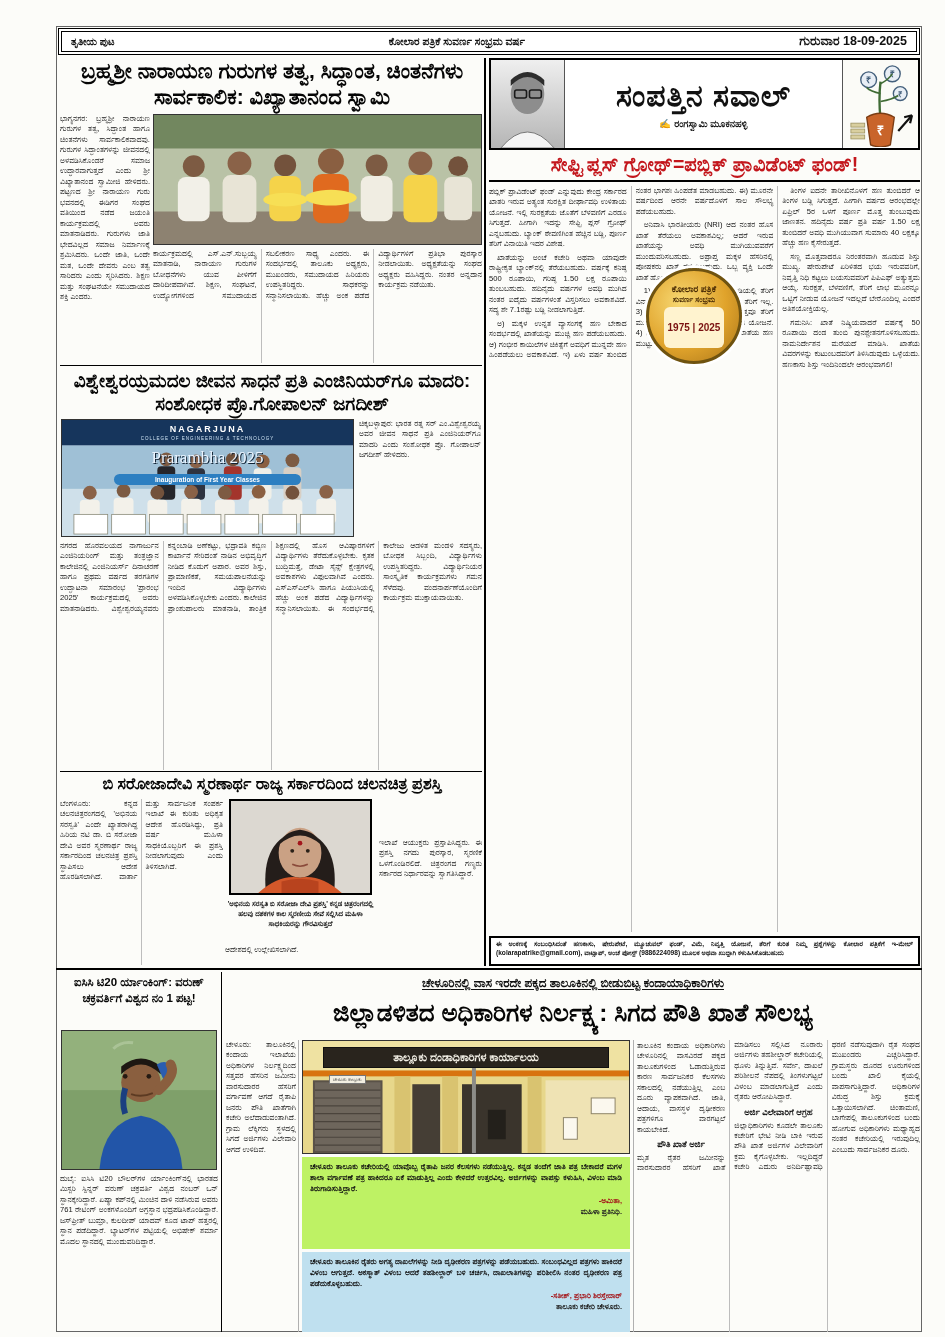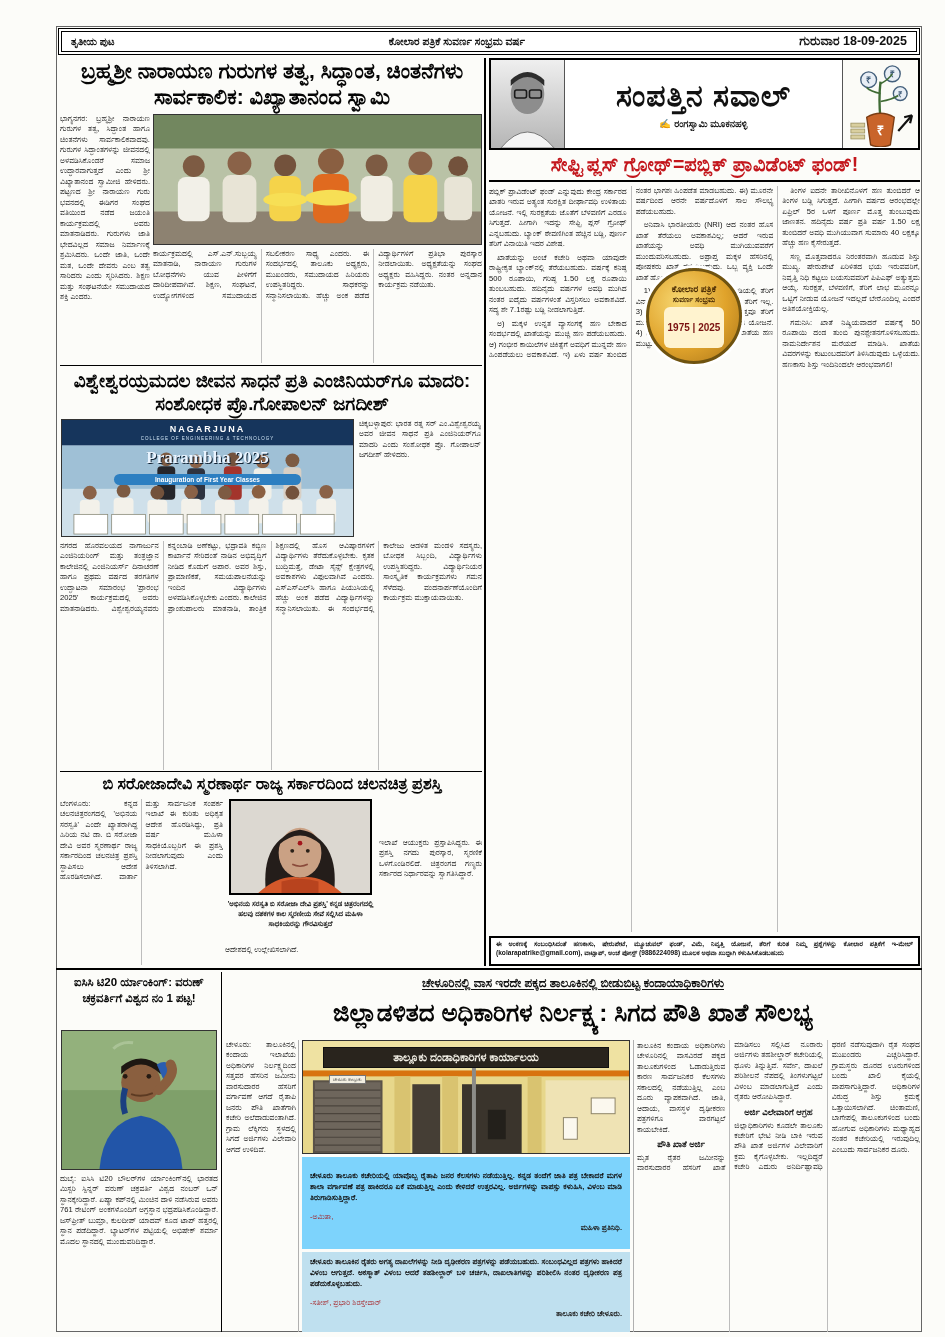--- a/index.html
+++ b/index.html
@@ -45,43 +45,43 @@
              align-items:center; justify-content:center; text-align:center; box-shadow:0 0 0 3px #fff; }
   #wc-seal .s1 { font-size:9px; font-weight:bold; color:#4a2c05; }
   #wc-seal .s2 { font-size:7.5px; font-weight:bold; color:#4a2c05; }
   #wc-seal .sy { font-size:10px; font-weight:bold; color:#7a1010; margin-top:2px;
                  background:#fff3cf; padding:15px 4px; border-radius:6px; }
   #wc-contact { left:489px; top:936px; width:431px; height:30px; border:2px solid #000;
                 font-size:6.6px; font-weight:bold; line-height:1.35; padding:2px 5px;
                 text-align:justify; overflow:hidden; background:#fff; }
 
   
-  #pink-box { left:302px; top:1157px; width:328px; height:92px; background:#7dd3fc;
-              padding:14px 8px; font-size:7.5px; font-weight:bold; line-height:1.45;
+  #pink-box { left:302px; top:1157px; width:328px; height:92px; background:#bef264;
+              padding:5px 8px; font-size:7.5px; font-weight:bold; line-height:1.45;
               text-align:justify; overflow:hidden; }
   #blue-box { left:302px; top:1252px; width:328px; height:80px; background:#bfe0ef;
               padding:5px 8px; font-size:7.5px; font-weight:bold; line-height:1.45;
               text-align:justify; overflow:hidden; }
-  .attrib { color:#a4161a; font-weight:normal; margin-top:8px; }
+  .attrib { text-align:right; color:#a4161a; font-weight:bold; margin-top:1px; }
   .attrib2 { text-align:right; color:#222; font-weight:bold; }
 
   .subhead { font-size:8.5px; font-weight:bold; text-align:center; margin:4px 0 2px 0; }
 
   #b-kicker { left:226px; top:976px; width:694px; text-align:center; font-size:12px; font-weight:bold; }
   #b-kicker span { text-decoration:underline; text-underline-offset:2px; }
   #b-headline { left:226px; top:998px; width:694px; font-size:24.5px; }
   #ck-headline { left:60px; top:975px; width:158px; font-size:11.5px; line-height:1.35; }
 
   
   .banner-t1 { position:absolute; top:4px; left:0; right:0; text-align:center; color:#fff;
                font-size:9px; font-weight:bold; letter-spacing:2px; }
   .banner-t2 { position:absolute; top:16px; left:0; right:0; text-align:center; color:#cfe4f4;
                font-size:4.5px; letter-spacing:1px; }
   .banner-title { position:absolute; top:28px; left:0; right:0; text-align:center; color:#eaf4ff;
-                  font-size:17px; font-weight:bold; font-family:"Liberation Serif", serif;
+                  font-size:17px; font-weight:normal; font-family:"Liberation Serif", serif;
                   text-shadow:1px 1px 0 #123; }
   .banner-pill { position:absolute; top:54px; left:18%; width:64%; background:#2d7fc1;
                  border-radius:8px; color:#fff; font-size:6.5px; font-weight:bold;
                  text-align:center; padding:2px 0; }
   .office-sign { position:absolute; top:6px; left:6%; width:88%; background:#29241d; color:#f5f2e8;
                  font-size:11px; font-weight:bold; text-align:center; padding:3px 0;
                  border:1px solid #111; }
   .office-sign-small { position:absolute; top:34px; left:8%; background:#f3efe2; color:#333;
                        font-size:4.5px; padding:1px 3px; border:1px solid #777; }
   .cap { font-size:7px; font-weight:bold; text-align:center; line-height:1.4; }

